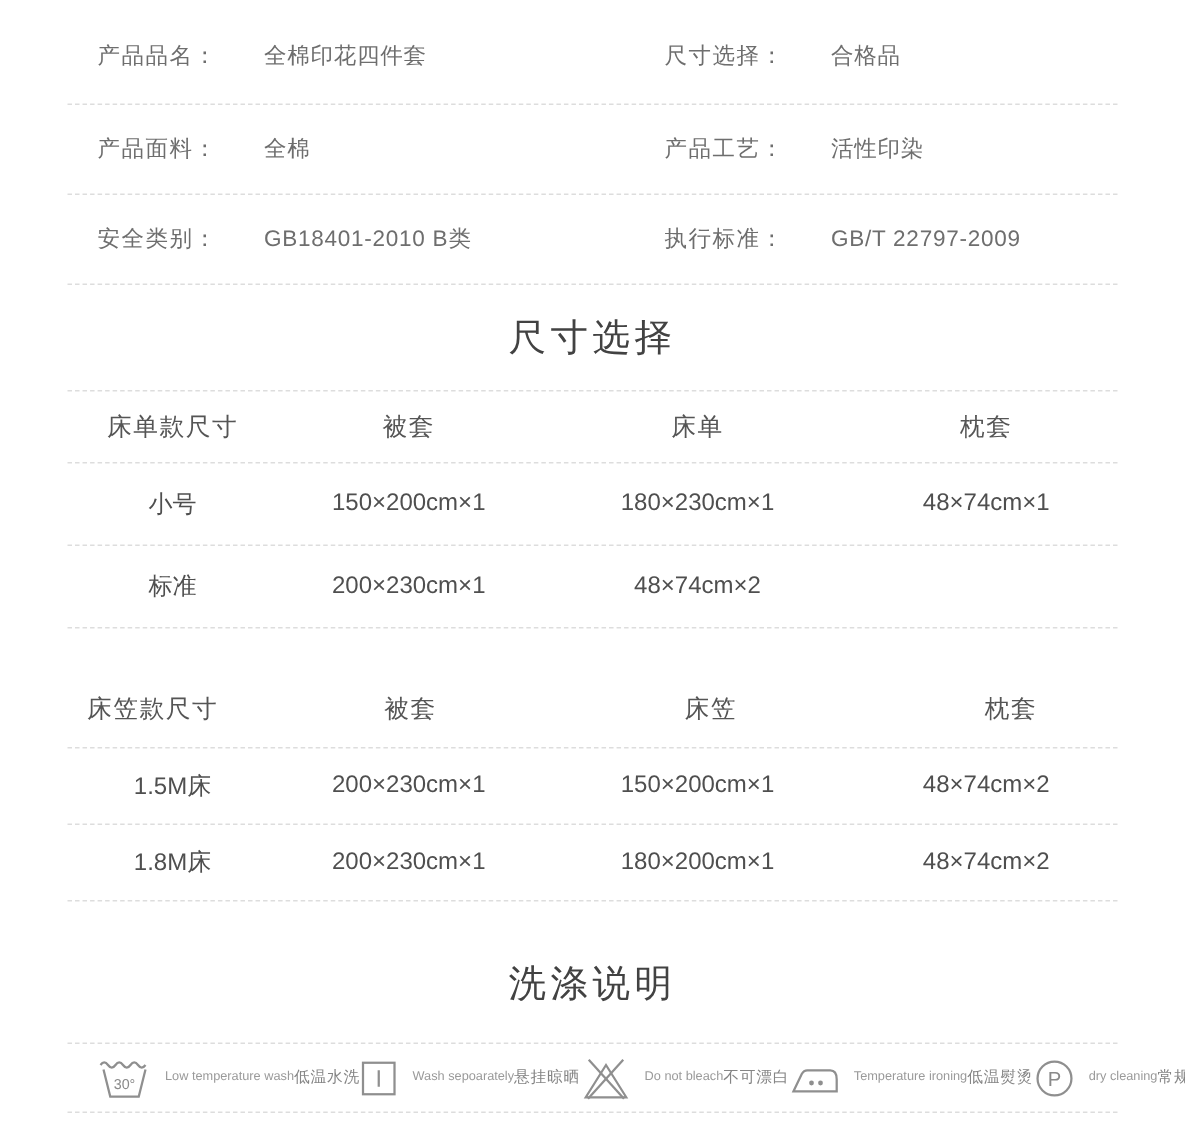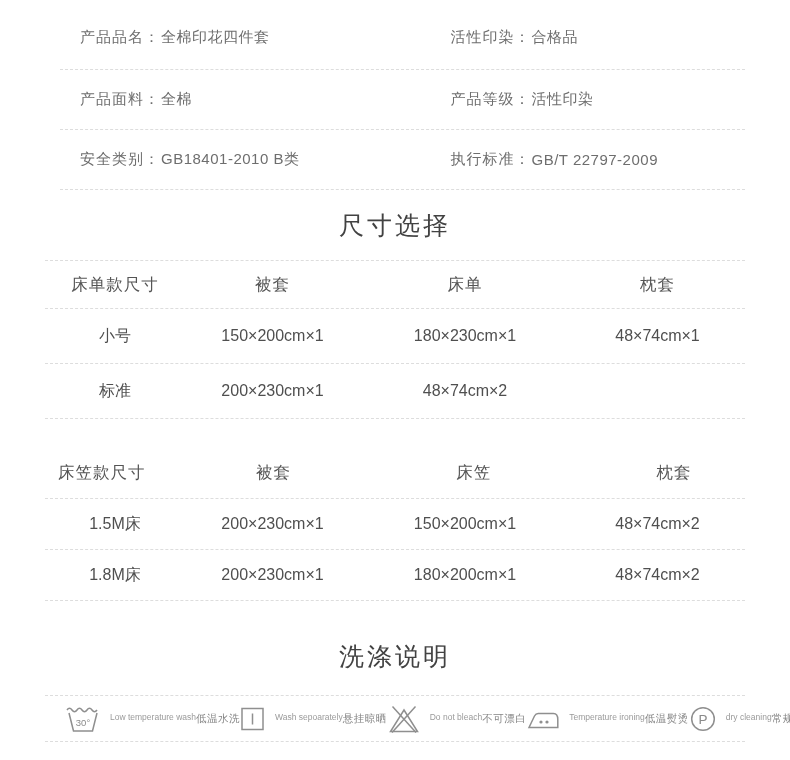--- a/index.html
+++ b/index.html
@@ -5,34 +5,34 @@
   * { margin: 0; padding: 0; box-sizing: border-box; }
   html, body { width: 790px; background: #ffffff; }
   body {
     height: 760px;
     overflow: hidden;
     font-family: "Liberation Sans", "DejaVu Sans", sans-serif;
     color: #525252;
   }
 
   
-  .info-section { padding-top: 6px; padding-left: 15px; }
+  .info-section { padding-top: 6px; }
   .info-row {
     display: flex;
     height: 60px;
     align-items: center;
     border-bottom: 1px dashed #ddd;
     margin: 0 45px;
   }
   .info-row:first-child { height: 64px; }
   .info-cell { display: flex; align-items: center; font-size: 15px; color: #6e6e6e; }
   .info-cell.left  { width: 50%; padding-left: 20px; }
   .info-cell.right { width: 50%; padding-left: 48px; }
   .info-label { letter-spacing: 1px; white-space: nowrap; }
-  .info-value { margin-left: 1px; letter-spacing: 0.5px; white-space: nowrap; }
+  .info-value { margin-left: 31px; letter-spacing: 0.5px; white-space: nowrap; }
 
   
   .section-title {
     text-align: center;
     font-size: 25px;
     color: #424242;
     letter-spacing: 3px;
     line-height: 34px;
   }
   .size-title { margin: 18px 0 18px 0; }
@@ -83,32 +83,32 @@
 <body>
 
 <div class="info-section">
 
   <div class="info-row">
     <div class="info-cell left">
       <span class="info-label">产品品名：</span>
       <span class="info-value">全棉印花四件套</span>
     </div>
     <div class="info-cell right">
-      <span class="info-label">活性印染：</span>
+      <span class="info-label">尺寸选择：</span>
       <span class="info-value">合格品</span>
     </div>
   </div>
 
   <div class="info-row">
     <div class="info-cell left">
       <span class="info-label">产品面料：</span>
       <span class="info-value">全棉</span>
     </div>
     <div class="info-cell right">
-      <span class="info-label">产品等级：</span>
+      <span class="info-label">产品工艺：</span>
       <span class="info-value">活性印染</span>
     </div>
   </div>
 
   <div class="info-row">
     <div class="info-cell left">
       <span class="info-label">安全类别：</span>
       <span class="info-value">GB18401-2010 B类</span>
     </div>
     <div class="info-cell right">

